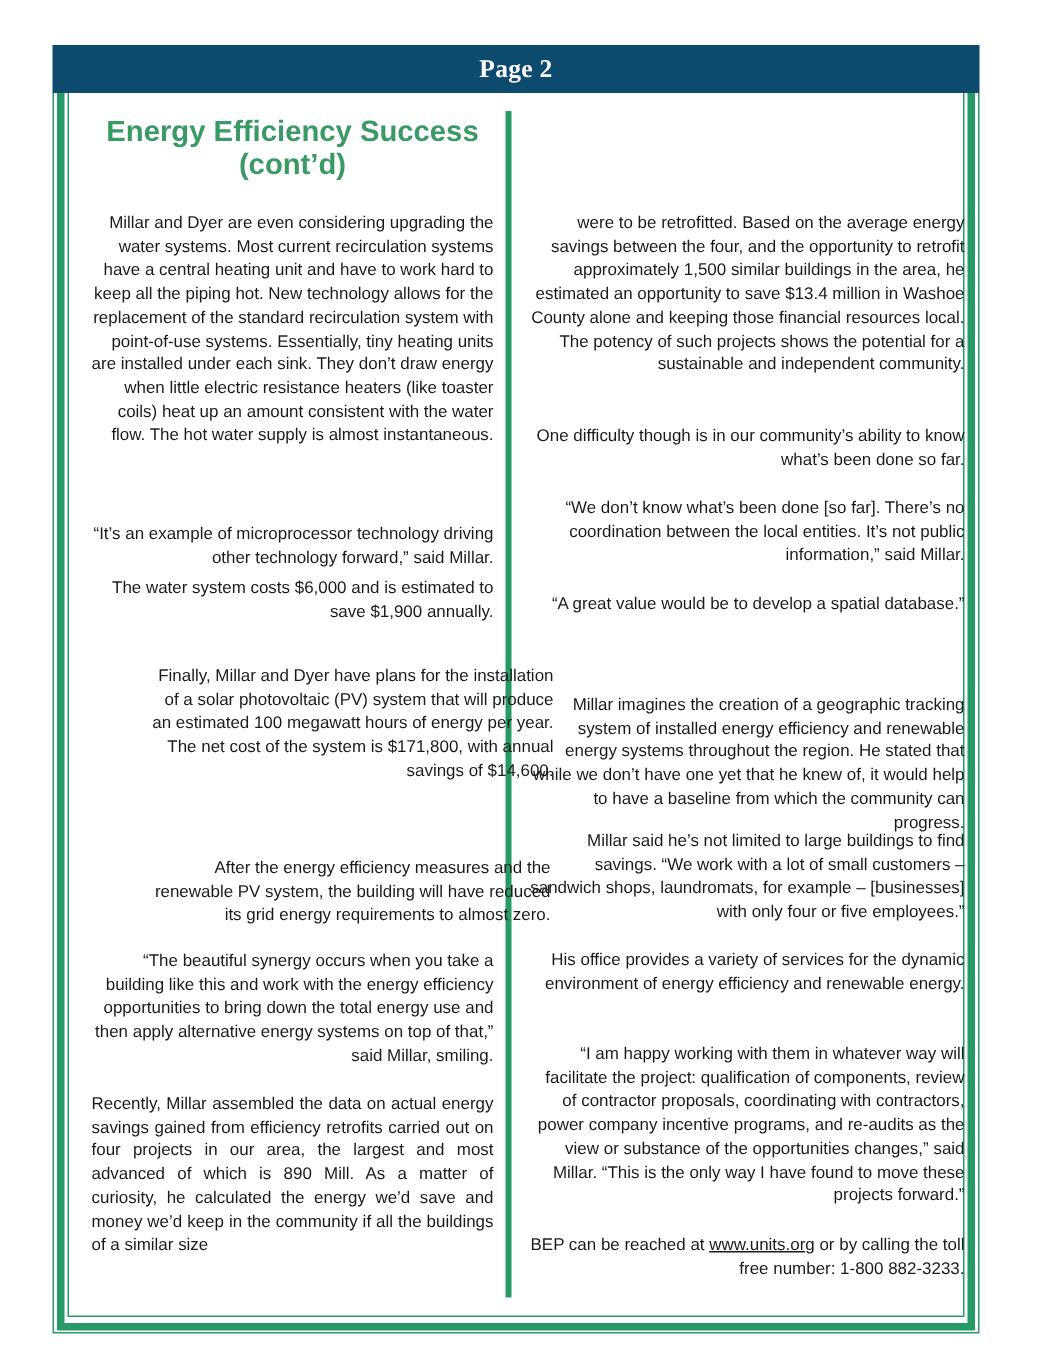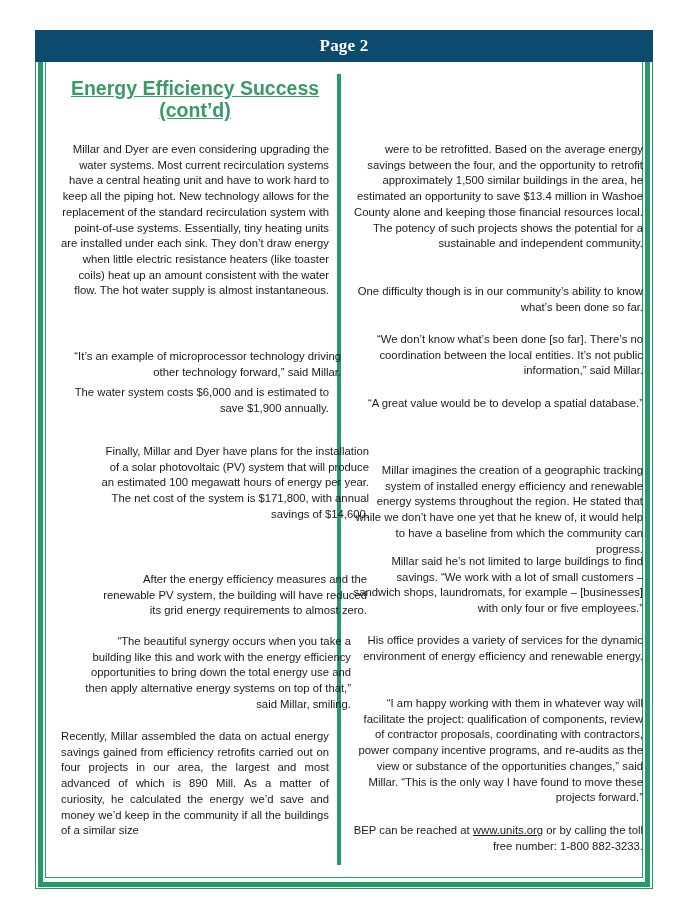--- a/index.html
+++ b/index.html
@@ -120,21 +120,20 @@
       position: absolute;
       left: 55px;
       top: 77px;
       width: 280px;
       text-align: center;
       color: #3a9a66;
       font-family: "Liberation Sans", "DejaVu Sans", sans-serif;
       font-weight: bold;
       font-size: 19.5px;
       line-height: 22px;
-      text-decoration: underline;
     }
     .para {
       position: absolute;
       margin: 0;
       text-align: right;
     }
     .justify {
       text-align: justify;
       text-align-last: left;
     }
@@ -162,25 +161,25 @@
   <div class="divider"></div>
 </div>
 
 <div class="article-title">
   <div>Energy Efficiency Success</div>
   <div>(cont’d)</div>
 </div>
 
 <div class="col col-left">
   <p class="para" style="top:142px; width:268px;">Millar and Dyer are even considering upgrading the water systems.  Most current recirculation systems have a central heating unit and have to work hard to keep all the piping hot. New technology allows for the replacement of the standard recirculation system with point-of-use systems.  Essentially, tiny heating units are installed under each sink.  They don’t draw energy when little electric resistance heaters (like toaster coils) heat up an amount consistent with the water flow. The hot water supply is almost instantaneous.</p>
-  <p class="para" style="top:349px; width:268px;margin-left:12px;">“It’s an example of microprocessor technology driving other technology forward,” said Millar.</p>
+  <p class="para" style="top:349px; width:268px;">“It’s an example of microprocessor technology driving other technology forward,” said Millar.</p>
   <p class="para" style="top:385px; width:268px;">The water system costs $6,000 and is estimated to save $1,900 annually.</p>
   <p class="para" style="top:444px; width:268px;margin-left:40px;">Finally, Millar and Dyer have plans for the installation of a solar photovoltaic (PV) system that will produce an estimated 100 megawatt hours of energy per year.  The net cost of the system is $171,800, with annual savings of $14,600.</p>
   <p class="para" style="top:572px; width:268px;margin-left:38px;">After the energy efficiency measures and the renewable PV system, the building will have reduced its grid energy requirements to almost zero.</p>
-  <p class="para" style="top:634px; width:268px;margin-left:22px;">“The beautiful synergy occurs when you take a building like this and work with the energy efficiency opportunities to bring down the total energy use and then apply alternative energy systems on top of that,” said Millar, smiling.</p>
+  <p class="para" style="top:634px; width:268px;">“The beautiful synergy occurs when you take a building like this and work with the energy efficiency opportunities to bring down the total energy use and then apply alternative energy systems on top of that,” said Millar, smiling.</p>
   <p class="para justify" style="top:729px; width:268px;">Recently, Millar assembled the data on actual energy savings gained from efficiency retrofits carried out on four projects in our area, the largest and most advanced of which is 890 Mill. As a matter of curiosity, he calculated the energy we’d save and money we’d keep in the community if all the buildings of a similar size</p>
 </div>
 
 <div class="col col-right">
   <p class="para" style="top:142px; width:290px;">were to be retrofitted.  Based on the average energy savings between the four, and the opportunity to retrofit approximately 1,500 similar buildings in the area, he estimated an opportunity to save $13.4 million in Washoe County alone and keeping those financial resources local.  The potency of such projects shows the potential for a sustainable and independent community.</p>
   <p class="para" style="top:284px; width:290px;">One difficulty though is in our community’s ability to know what’s been done so far.</p>
   <p class="para" style="top:332px; width:290px;">“We don’t know what’s been done [so far]. There’s no coordination between the local entities. It’s not public information,” said Millar.</p>
   <p class="para" style="top:396px; width:290px;">“A great value would be to develop a spatial database.”</p>
   <p class="para" style="top:463px; width:290px;">Millar imagines the creation of a geographic tracking system of installed energy efficiency and renewable energy systems throughout the region. He stated that while we don’t have one yet that he knew of, it would help to have a baseline from which the community can progress.</p>
   <p class="para" style="top:554px; width:290px;">Millar said he’s not limited to large buildings to find savings. “We work with a lot of small customers – sandwich shops, laundromats, for example – [businesses] with only four or five employees.”</p>

